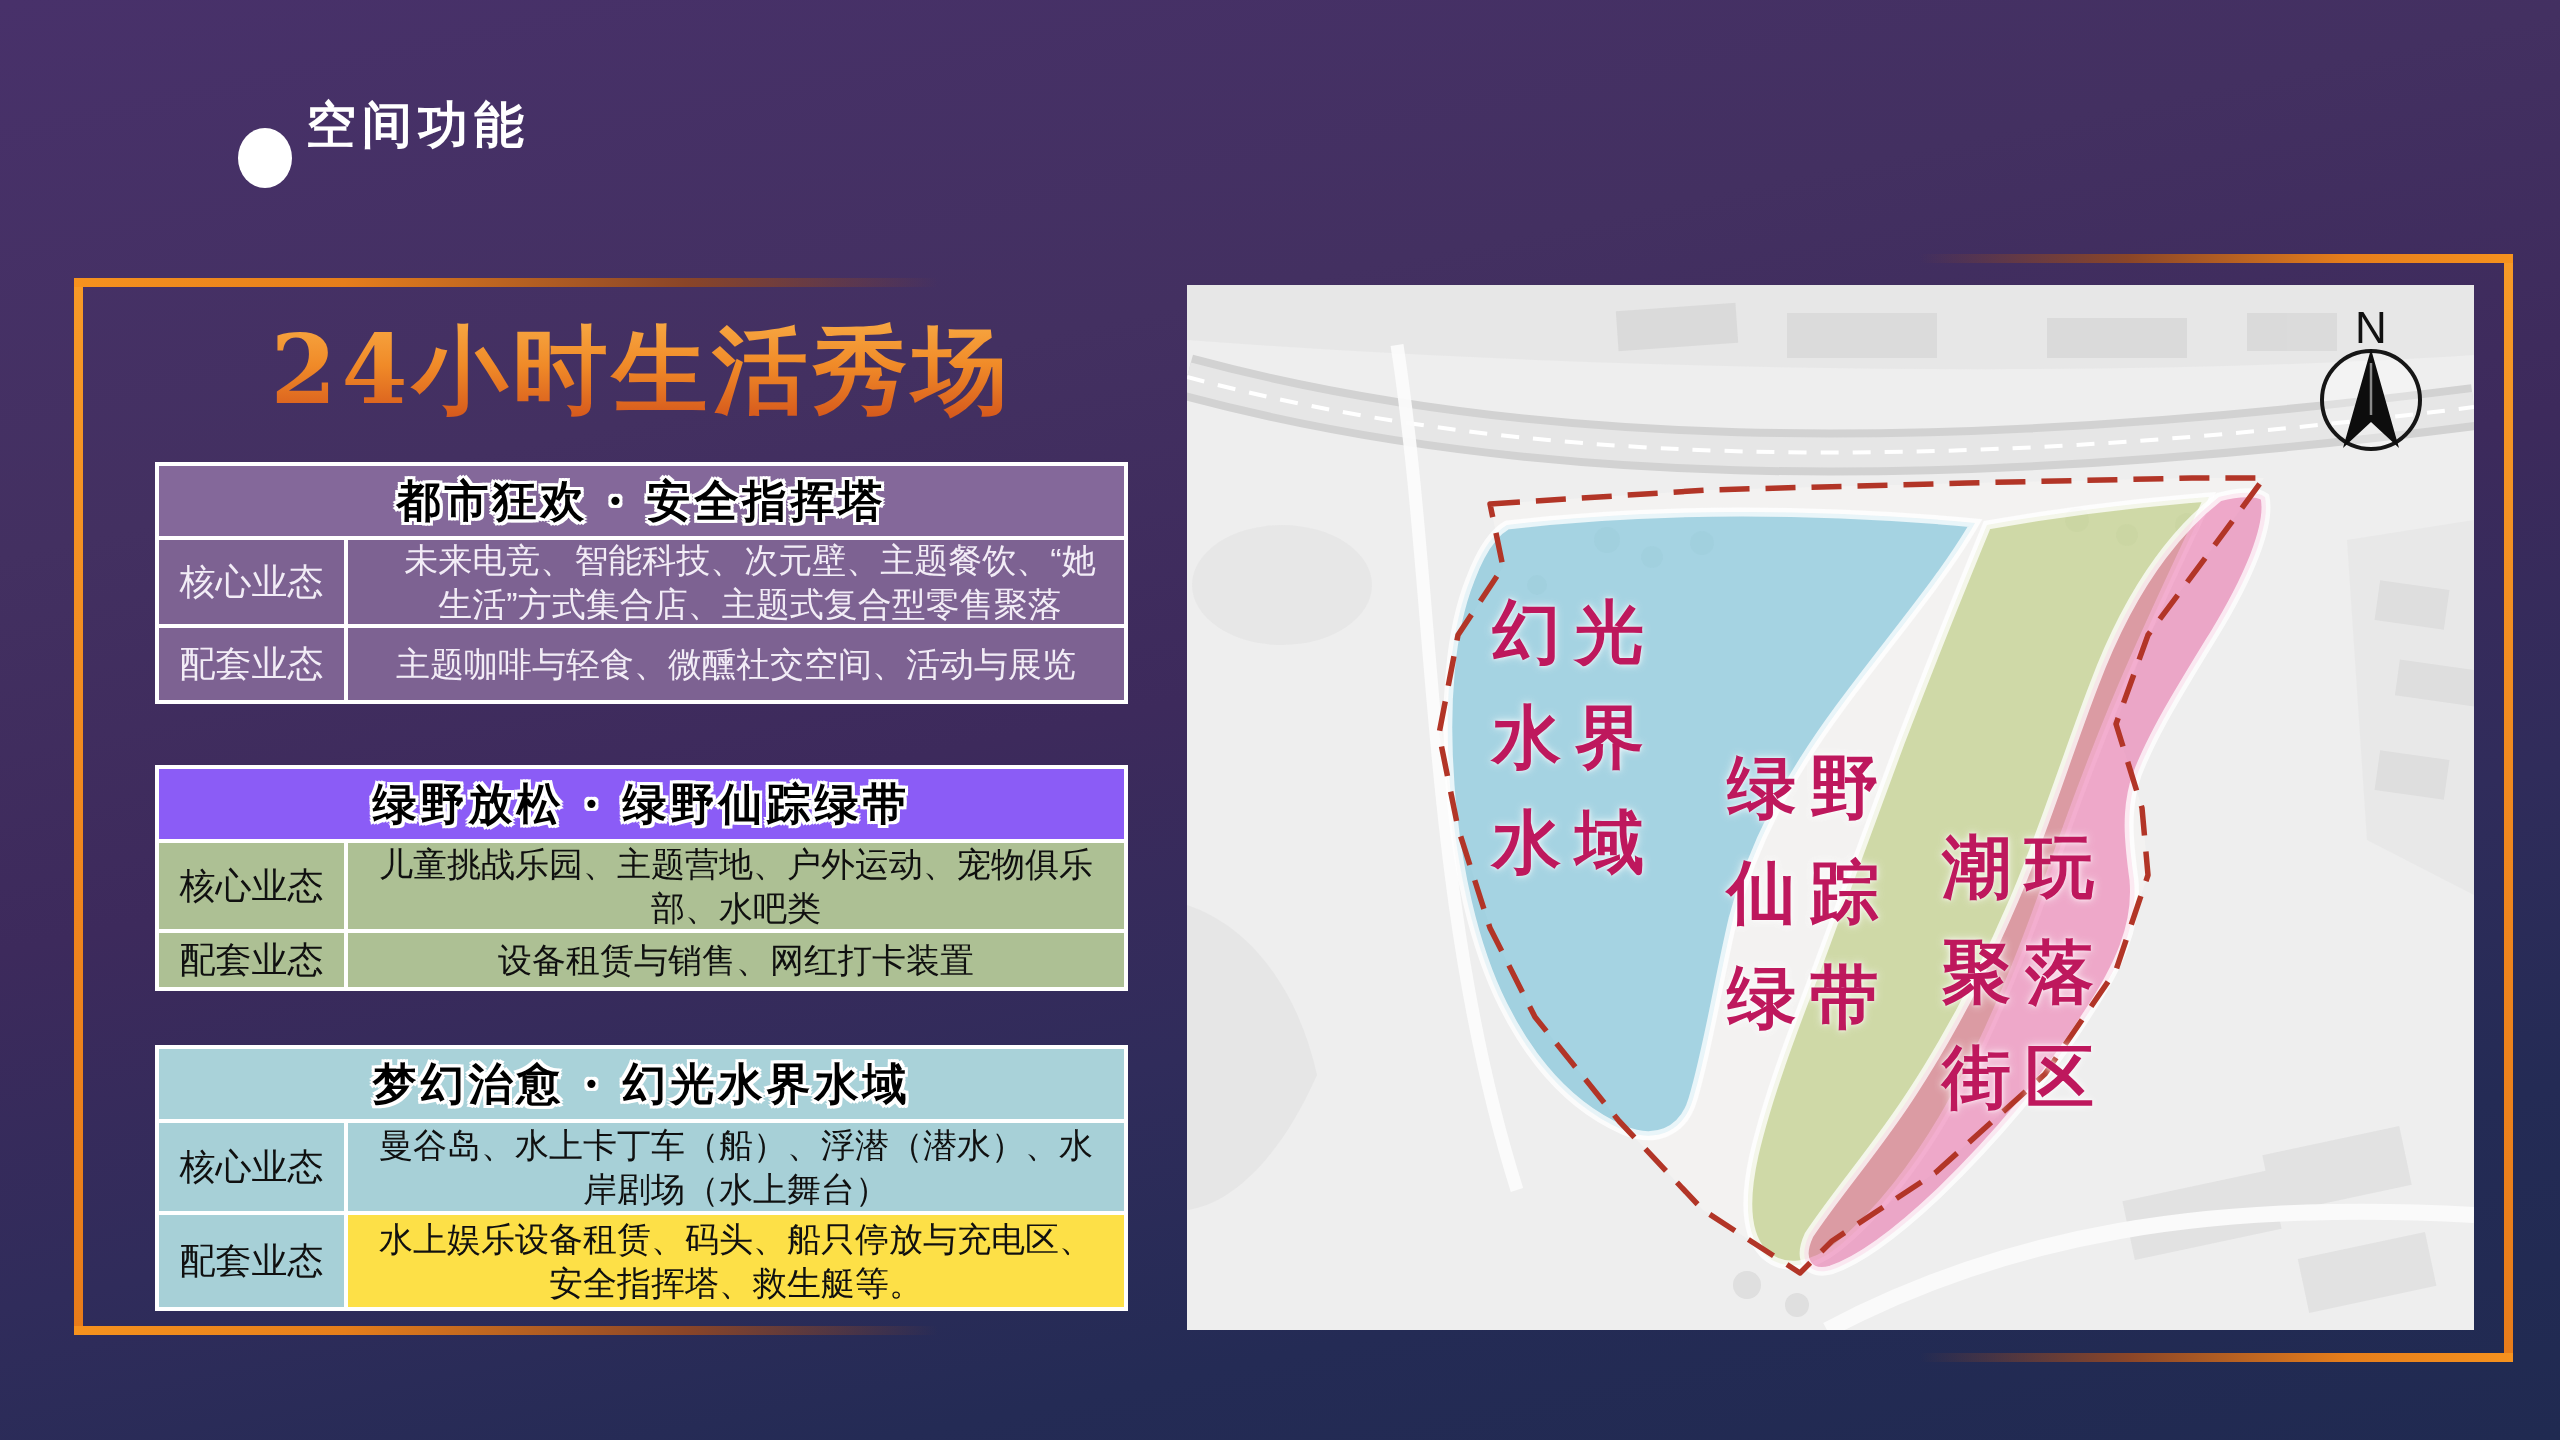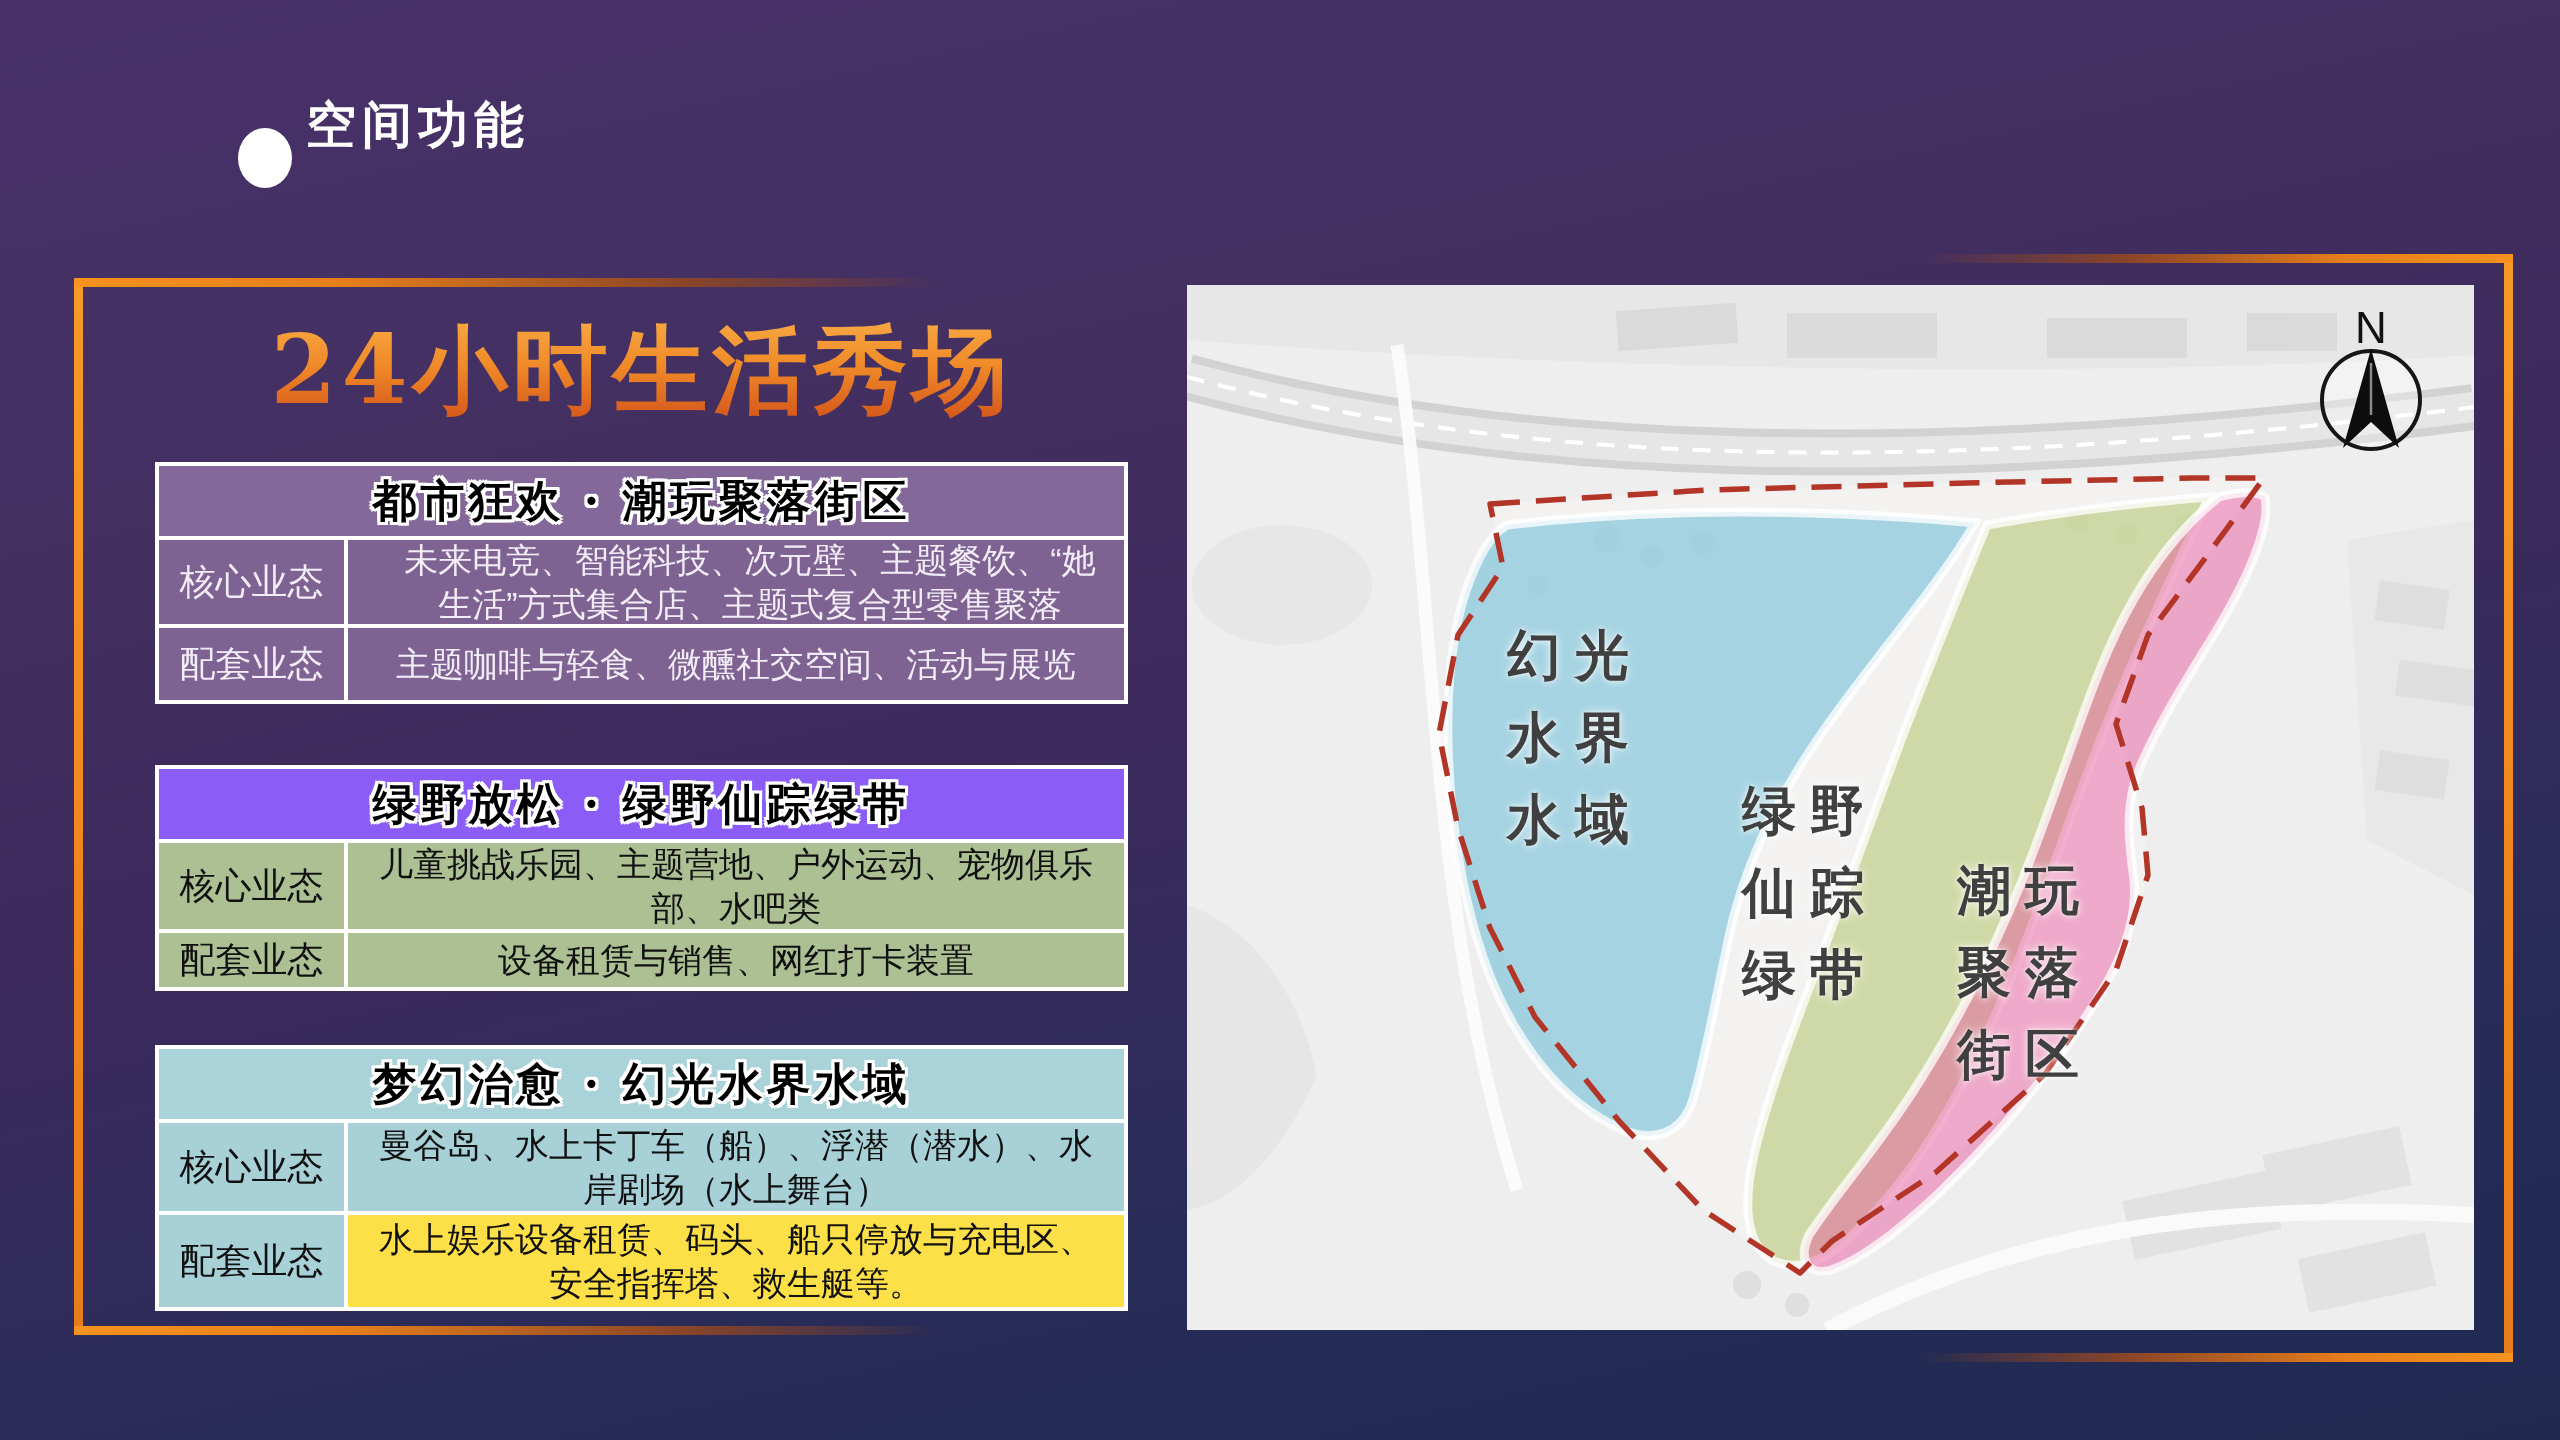--- a/index.html
+++ b/index.html
@@ -51,21 +51,21 @@
   .ztable .cnt{font-size:34px;line-height:1.3;padding:4px 18px;}
   .t1{top:462px;grid-template-rows:70px 84px 72px;}
   .t2{top:765px;grid-template-rows:70px 86px 54px;}
   .t3{top:1045px;grid-template-rows:70px 88px 92px;}
 
   
   .map{position:absolute;left:1187px;top:285px;width:1287px;height:1045px;z-index:2;overflow:hidden;background:#efefef;}
   .map svg{position:absolute;left:0;top:0;}
   .zone-label{
     position:absolute;transform:translate(-50%,-50%);z-index:3;
-    font-family:"DejaVu Serif",serif;font-weight:700;font-size:54px;color:#404040;
+    font-family:"DejaVu Serif",serif;font-weight:700;font-size:69px;color:#be185d;
     letter-spacing:14px;line-height:1.52;text-align:center;white-space:nowrap;
     text-shadow:0 0 9px rgba(255,255,255,.9),0 0 3px rgba(255,255,255,.7);
   }
   .zl-blue{left:388px;top:452px;}
   .zl-green{left:623px;top:607px;}
   .zl-pink{left:838px;top:687px;}
 </style>
 </head>
 <body>
 
@@ -75,21 +75,21 @@
 <div class="fr fr-right-v"></div>
 <div class="fr fr-tr-h"></div>
 <div class="fr fr-br-h"></div>
 
 <div class="bullet"></div>
 <div class="section-title">空间功能</div>
 
 <div class="headline">24小时生活秀场</div>
 
 <div class="ztable t1">
-  <div class="thead" style="background: rgb(132, 104, 154);">都市狂欢 · 潮玩聚落街区</div>
+  <div class="thead" style="background: rgb(132, 104, 154);">都市狂欢 · 安全指挥塔</div>
   <div class="cell lbl" style="background: rgb(125, 98, 146); color: rgb(242, 236, 246);">核心业态</div>
   <div class="cell cnt" style="background: rgb(125, 98, 146); color: rgb(242, 236, 246); padding-left: 46px;">未来电竞、智能科技、次元壁、主题餐饮、“她生活”方式集合店、主题式复合型零售聚落</div>
   <div class="cell lbl" style="background: rgb(125, 98, 146); color: rgb(242, 236, 246);">配套业态</div>
   <div class="cell cnt" style="background: rgb(125, 98, 146); color: rgb(242, 236, 246);">主题咖啡与轻食、微醺社交空间、活动与展览</div>
 </div>
 
 <div class="ztable t2">
   <div class="thead" style="background: #8b5cf6;">绿野放松 · 绿野仙踪绿带</div>
   <div class="cell lbl" style="background: rgb(173, 192, 148); color: rgb(16, 16, 16);">核心业态</div>
   <div class="cell cnt" style="background: rgb(173, 192, 148); color: rgb(16, 16, 16);">儿童挑战乐园、主题营地、户外运动、宠物俱乐部、水吧类</div>

